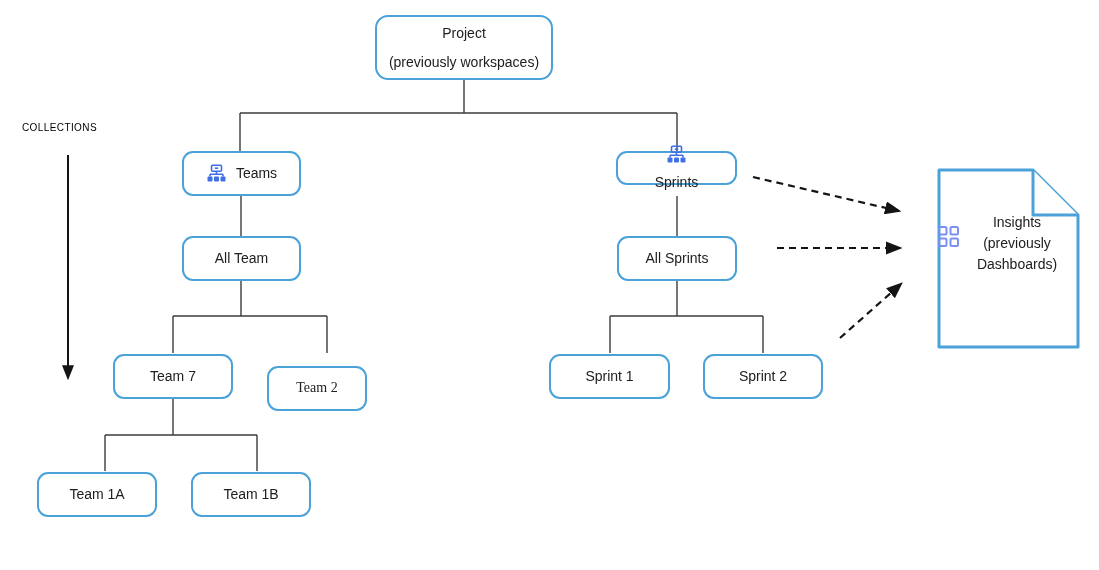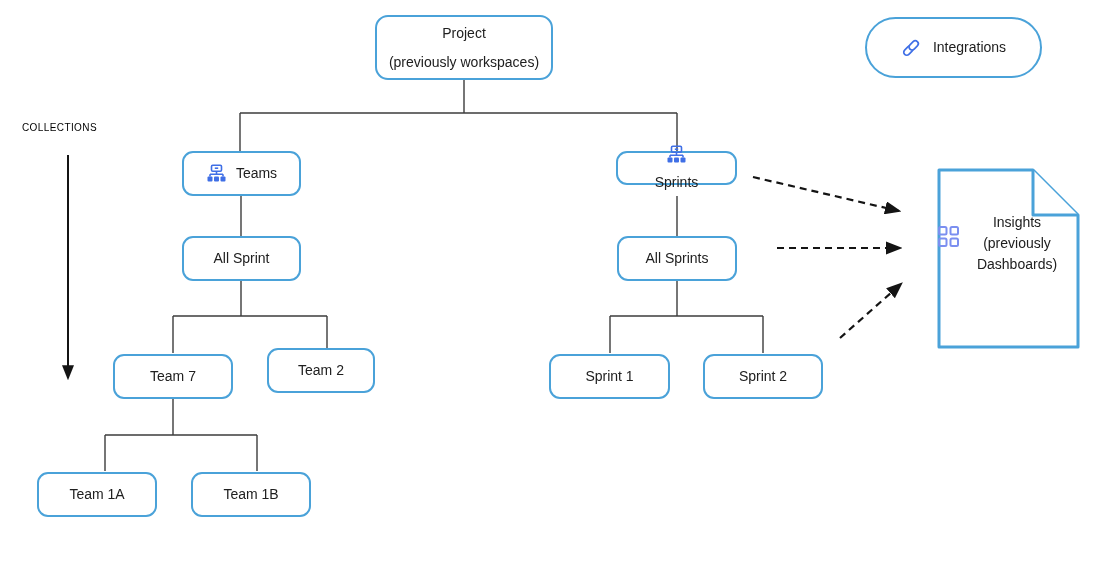--- a/index.html
+++ b/index.html
@@ -16,21 +16,21 @@
   }
   .node.col { flex-direction:column; gap:10px; }
   .ic { display:flex; align-items:center; justify-content:center; }
   #project      { left:375px; top:15px;  width:178px; height:65px; border-radius:13px; }
   #integrations { left:865px; top:17px;  width:177px; height:61px; border-radius:31px; gap:12px; }
   #teams        { left:182px; top:151px; width:119px; height:45px; }
   #sprints      { left:616px; top:151px; width:121px; height:34px;flex-direction:column; }
   #all-teams    { left:182px; top:236px; width:119px; height:45px; }
   #all-sprints  { left:617px; top:236px; width:120px; height:45px; }
   #team1        { left:113px; top:354px; width:120px; height:45px; }
-  #team2        { left:267px; top:348px; width:108px; height:45px; }
+  #team2        { left:267px; top:366px; width:100px; height:45px;font-family:Liberation Serif, serif; }
   #sprint1      { left:549px; top:354px; width:121px; height:45px; }
   #sprint2      { left:703px; top:354px; width:120px; height:45px; }
   #team1a       { left:37px;  top:472px; width:120px; height:45px; }
   #team1b       { left:191px; top:472px; width:120px; height:45px; }
   #collections-label {
     position:absolute; left:22px; top:122px; font-size:10px;
     letter-spacing:0.4px; color:#000000;
   }
   #insights { position:absolute; left:937px; top:168px; width:143px; height:181px; }
   #insights .doc-shape { position:absolute; left:0; top:0; }
@@ -68,31 +68,20 @@
     <path d="M840,338 L901,284" fill="none" stroke="#141414" stroke-width="2.2" stroke-dasharray="7 5" marker-end="url(#ah)"></path>
   </svg>
 
   <div id="collections-label">COLLECTIONS</div>
 
   <div class="node col" id="project">
     <div>Project</div>
     <div>(previously workspaces)</div>
   </div>
 
-  <div class="node" id="integrations">
-    <span class="ic">
-      <svg width="20" height="20" viewBox="0 0 20 20">
-        <g transform="rotate(-45 10 10)" fill="#ffffff" stroke="#3f6fe6" stroke-width="1.7">
-          <rect x="1" y="7" width="10.5" height="6" rx="3"></rect>
-          <rect x="8.5" y="7" width="10.5" height="6" rx="3"></rect>
-        </g>
-      </svg>
-    </span>
-    <span>Integrations</span>
-  </div>
 
   <div class="node" id="teams">
     <span class="ic">
       <svg width="21" height="19" viewBox="0 0 21 19">
         <g stroke="#3f6fe6" fill="none" stroke-width="1.6">
           <rect x="5.5" y="1.2" width="10" height="6" rx="1.2"></rect>
           <path d="M8.8,4.2 H12.2"></path>
           <path d="M10.5,7.2 V10.3 M4,10.3 H17 M4,10.3 V12.4 M17,10.3 V12.4"></path>
         </g>
         <g fill="#3f6fe6">
@@ -117,21 +106,21 @@
           <rect x="1.5" y="12.6" width="5" height="5" rx="1"></rect>
           <rect x="8" y="12.6" width="5" height="5" rx="1"></rect>
           <rect x="14.5" y="12.6" width="5" height="5" rx="1"></rect>
         </g>
       </svg>
     </span>
     <span>Sprints</span>
   </div>
 
   <div class="node" id="all-teams">
-    <span>All Sprint</span>
+    <span>All Team</span>
   </div>
   <div class="node" id="all-sprints">
     <span>All Sprints</span>
   </div>
   <div class="node" id="team1">
     <span>Team 7</span>
   </div>
   <div class="node" id="team2">
     <span>Team 2</span>
   </div>

